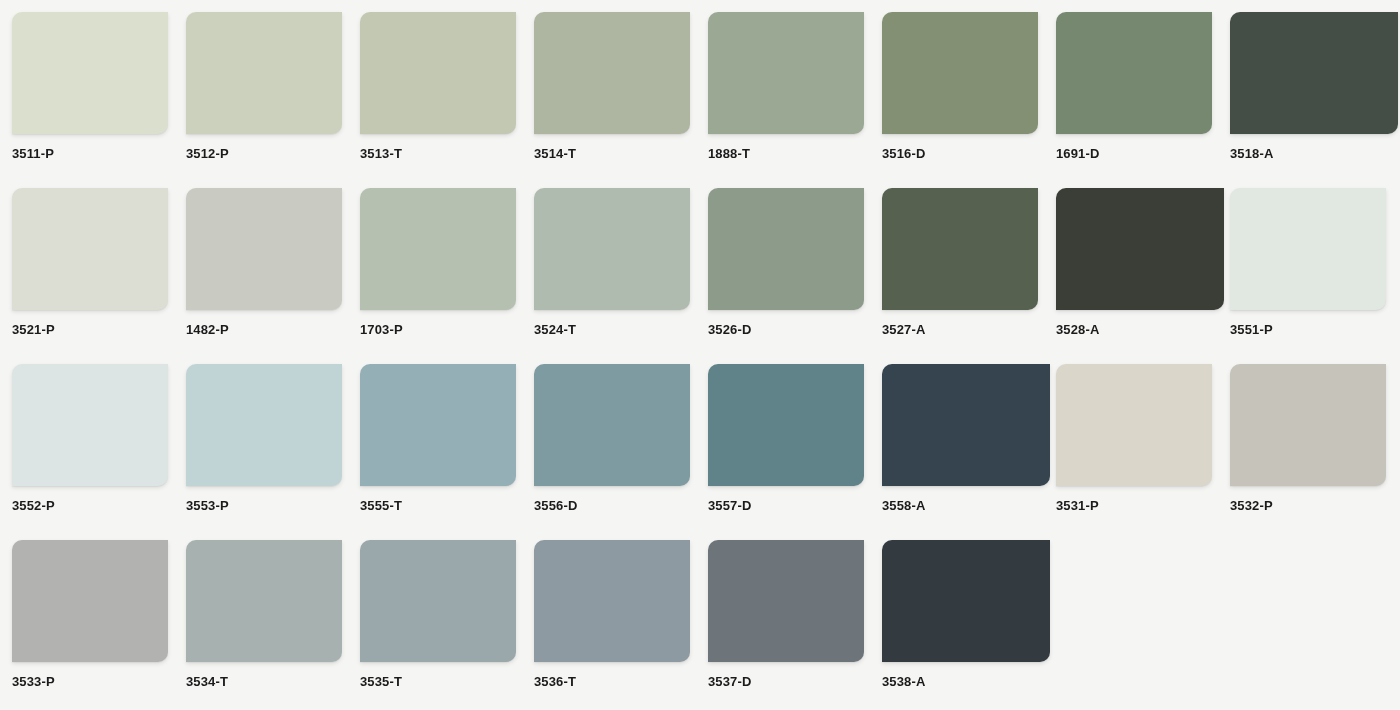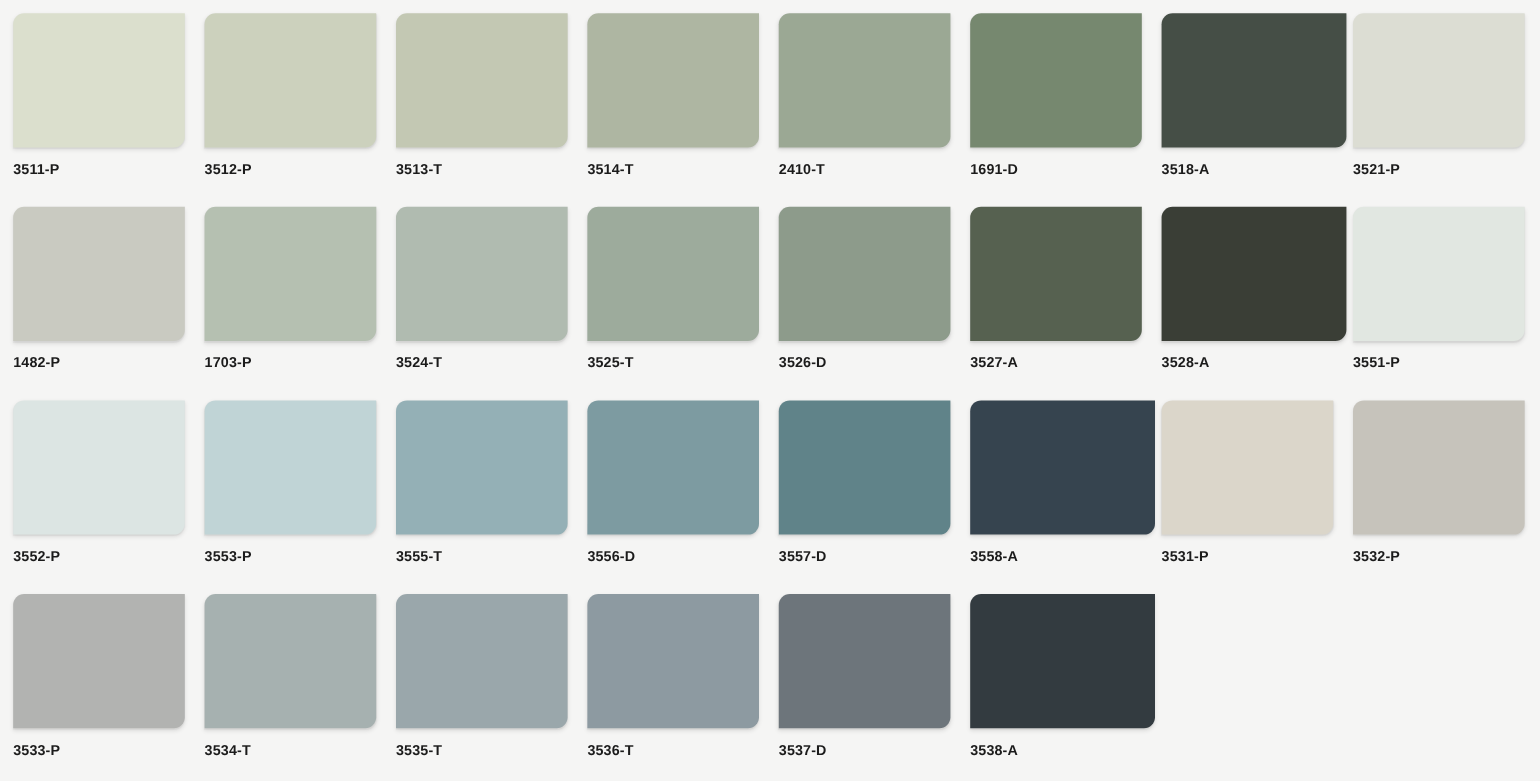--- a/index.html
+++ b/index.html
@@ -71,21 +71,25 @@
     <div class="swatch-cell">
       <div class="swatch-chip" style="background: rgb(195, 200, 179);"></div>
       <span class="swatch-label">3513-T</span>
     </div>
     <div class="swatch-cell">
       <div class="swatch-chip" style="background: rgb(174, 182, 162);"></div>
       <span class="swatch-label">3514-T</span>
     </div>
     <div class="swatch-cell">
       <div class="swatch-chip" style="background: rgb(155, 168, 148);"></div>
-      <span class="swatch-label">2410-T</span>
+      <span class="swatch-label">1888-T</span>
+    </div>
+    <div class="swatch-cell">
+      <div class="swatch-chip" style="background: rgb(132, 144, 115);"></div>
+      <span class="swatch-label">3516-D</span>
     </div>
     <div class="swatch-cell">
       <div class="swatch-chip" style="background: rgb(118, 136, 111);"></div>
       <span class="swatch-label">1691-D</span>
     </div>
     <div class="swatch-cell edge-bleed">
       <div class="swatch-chip" style="background: rgb(69, 78, 70);"></div>
       <span class="swatch-label">3518-A</span>
     </div>
     <div class="swatch-cell">
@@ -96,24 +100,20 @@
       <div class="swatch-chip" style="background: rgb(201, 202, 193);"></div>
       <span class="swatch-label">1482-P</span>
     </div>
     <div class="swatch-cell">
       <div class="swatch-chip" style="background: rgb(181, 192, 177);"></div>
       <span class="swatch-label">1703-P</span>
     </div>
     <div class="swatch-cell">
       <div class="swatch-chip" style="background: rgb(176, 187, 176);"></div>
       <span class="swatch-label">3524-T</span>
-    </div>
-    <div class="swatch-cell">
-      <div class="swatch-chip" style="background: rgb(157, 171, 156);"></div>
-      <span class="swatch-label">3525-T</span>
     </div>
     <div class="swatch-cell">
       <div class="swatch-chip" style="background: rgb(141, 155, 139);"></div>
       <span class="swatch-label">3526-D</span>
     </div>
     <div class="swatch-cell">
       <div class="swatch-chip" style="background: rgb(86, 97, 80);"></div>
       <span class="swatch-label">3527-A</span>
     </div>
     <div class="swatch-cell edge-bleed">

